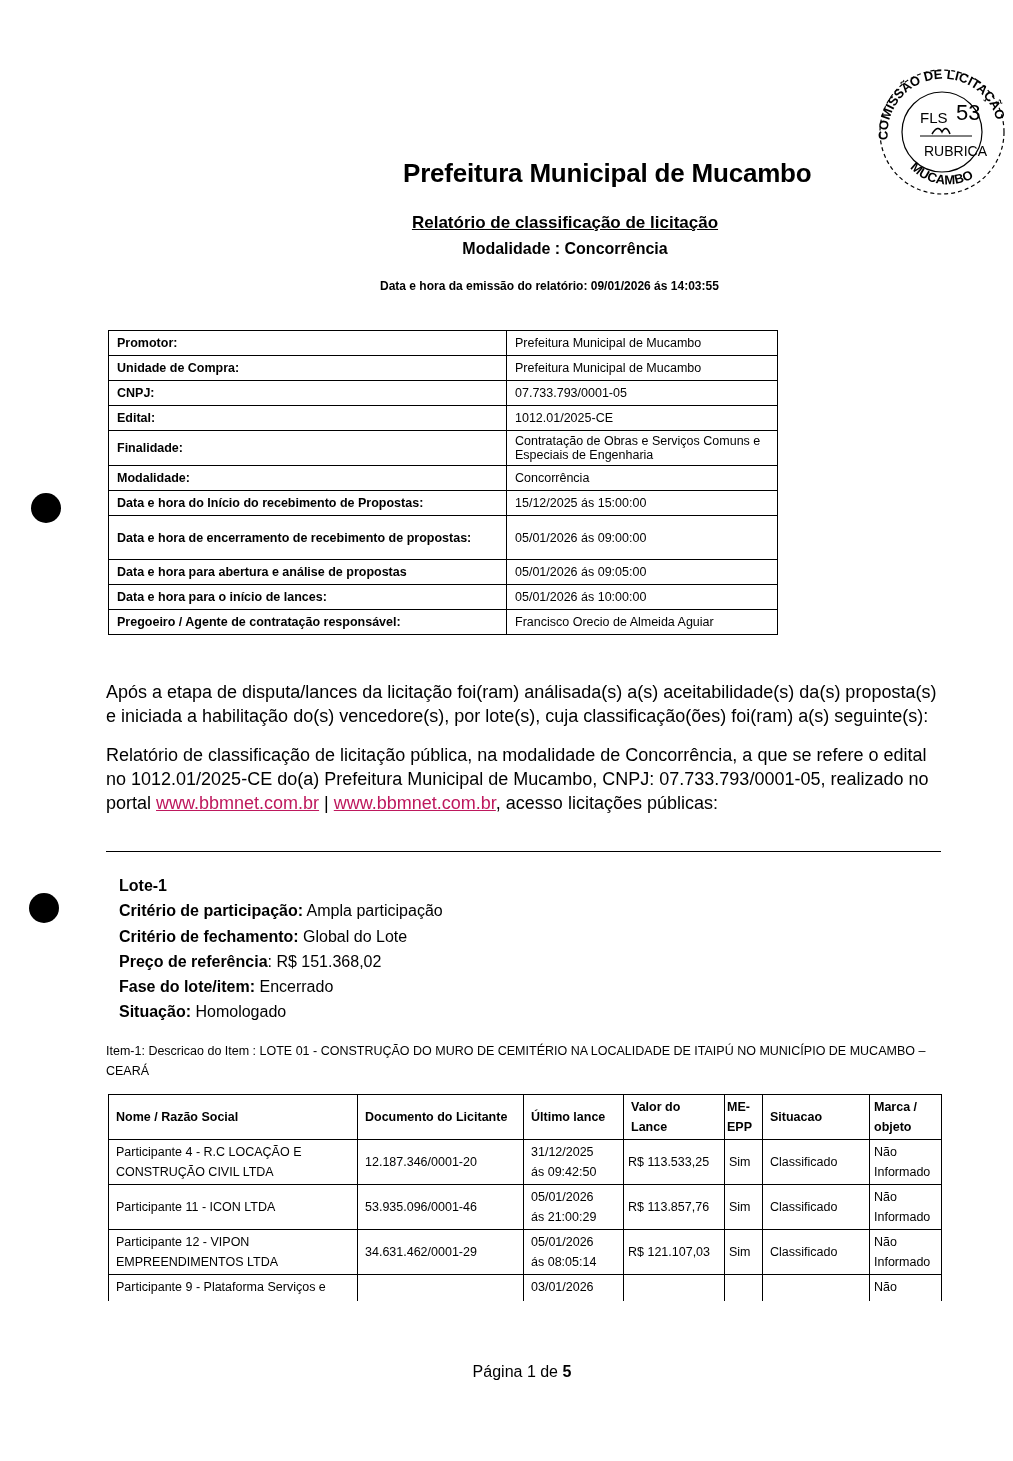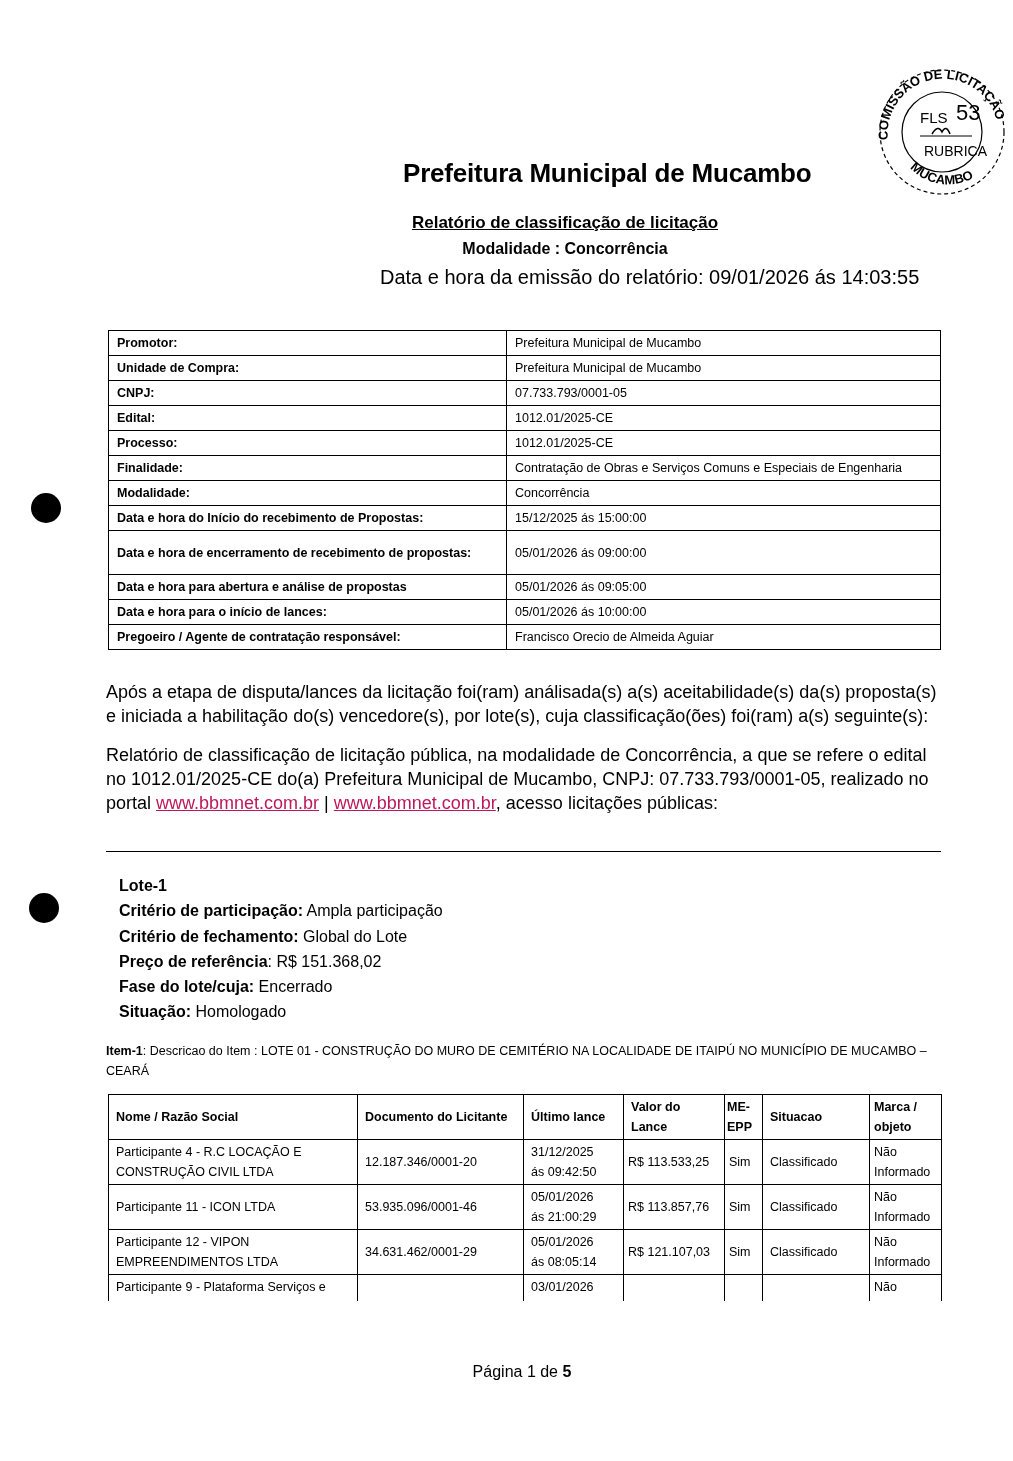--- a/index.html
+++ b/index.html
@@ -3,41 +3,41 @@
 <meta charset="utf-8">
 <style>
   html, body { margin: 0; padding: 0; background: #ffffff; }
   body { width: 1013px; height: 1461px; position: relative; overflow: hidden;
          font-family: "Liberation Sans", "DejaVu Sans", sans-serif; color: #000; }
   .abs { position: absolute; }
   .title { left: 403px; top: 158px; font-size: 26px; font-weight: bold; letter-spacing: -0.2px; }
   .subtitle { left: 0; width: 1130px; top: 213px; text-align: center; font-size: 17px; font-weight: bold; }
   .subtitle span { text-decoration: underline; }
   .modal { left: 0; width: 1130px; top: 240px; text-align: center; font-size: 16px; font-weight: bold; }
-  .emission { left: 380px; top: 266px; font-size: 20px; font-weight: normal; }
+  .emission { left: 380px; top: 279px; font-size: 12px; font-weight: bold; }
 
   .stamp { left: 870px; top: 68px; width: 140px; height: 128px; }
 
-  table.info { position: absolute; left: 108px; top: 330px; width: 833px; border-collapse: collapse; font-size: 12.5px; }
+  table.info { position: absolute; left: 108px; top: 330px; width: 670px; border-collapse: collapse; font-size: 12.5px; }
   table.info td { border: 1.5px solid #000; padding: 3px 8px; height: 18px; vertical-align: middle; }
   table.info td.lbl { width: 381px; font-weight: bold; }
   table.info tr.tall td { height: 37px; }
 
   .para { left: 106px; width: 840px; font-size: 18px; line-height: 24px; }
   .para1 { top: 680px; }
   .para2 { top: 743px; }
   .para2 a { color: #be185d; text-decoration: underline; }
 
   .rule { left: 106px; top: 851px; width: 835px; height: 0; border-top: 1.5px solid #000; }
 
   .lote { left: 106px; top: 873px; font-size: 16px; line-height: 25.3px; }
   .lote b { font-weight: bold; margin-left: 13px; }
 
   .item-desc { left: 106px; top: 1041px; width: 840px; font-size: 12.5px; line-height: 20px; }
-  .item-desc b { font-weight: bold; text-align: center; }
+  .item-desc b { font-weight: normal; text-align: center; }
 
   table.parts { position: absolute; left: 108px; top: 1094px; width: 833px; border-collapse: collapse; font-size: 12.5px; table-layout: fixed; }
   table.parts th, table.parts td { border: 1.5px solid #000; padding: 2px 7px; vertical-align: middle; line-height: 20px; text-align: left; }
   table.parts th { font-weight: bold; height: 40px; }
   table.parts td { height: 40px; }
   table.parts td.nowrap { white-space: nowrap; }
   table.parts tr.cut td { height: 22px; vertical-align: top; border-bottom: none; }
 
   .bullet { width: 30px; height: 30px; border-radius: 50%; background: #000; }
   .b1 { left: 31px; top: 493px; }
@@ -91,24 +91,20 @@
       </tr>
     <tr>
         <td class="lbl">CNPJ:</td>
         <td>07.733.793/0001-05</td>
       </tr>
     <tr>
         <td class="lbl">Edital:</td>
         <td>1012.01/2025-CE</td>
       </tr>
     <tr>
-        <td class="lbl">Processo:</td>
-        <td>1012.01/2025-CE</td>
-      </tr>
-    <tr>
         <td class="lbl">Finalidade:</td>
         <td>Contratação de Obras e Serviços Comuns e Especiais de Engenharia</td>
       </tr>
     <tr>
         <td class="lbl">Modalidade:</td>
         <td>Concorrência</td>
       </tr>
     <tr>
         <td class="lbl">Data e hora do Início do recebimento de Propostas:</td>
         <td>15/12/2025 ás 15:00:00</td>
@@ -137,21 +133,21 @@
   <span>Relatório de classificação de licitação pública, na modalidade de Concorrência, a que se refere o edital no 1012.01/2025-CE do(a) Prefeitura Municipal de Mucambo, CNPJ: 07.733.793/0001-05, realizado no portal </span><a>www.bbmnet.com.br</a><span> | </span><a>www.bbmnet.com.br</a><span>, acesso licitações públicas:</span>
 </div>
 
 <div class="abs rule"></div>
 
 <div class="abs lote">
   <div><b>Lote-1</b></div>
   <div><b>Critério de participação:</b><span> Ampla participação</span></div>
   <div><b>Critério de fechamento:</b><span> Global do Lote</span></div>
   <div><b>Preço de referência</b><span>: R$ 151.368,02</span></div>
-  <div><b>Fase do lote/cuja:</b><span> Encerrado</span></div>
+  <div><b>Fase do lote/item:</b><span> Encerrado</span></div>
   <div><b>Situação:</b><span> Homologado</span></div>
 </div>
 
 <div class="abs item-desc">
   <b>Item-1</b><span>: Descricao do Item : LOTE 01 - CONSTRUÇÃO DO MURO DE CEMITÉRIO NA LOCALIDADE DE ITAIPÚ NO MUNICÍPIO DE MUCAMBO – CEARÁ</span>
 </div>
 
 <table class="parts">
   <colgroup>
     <col style="width:249px">

